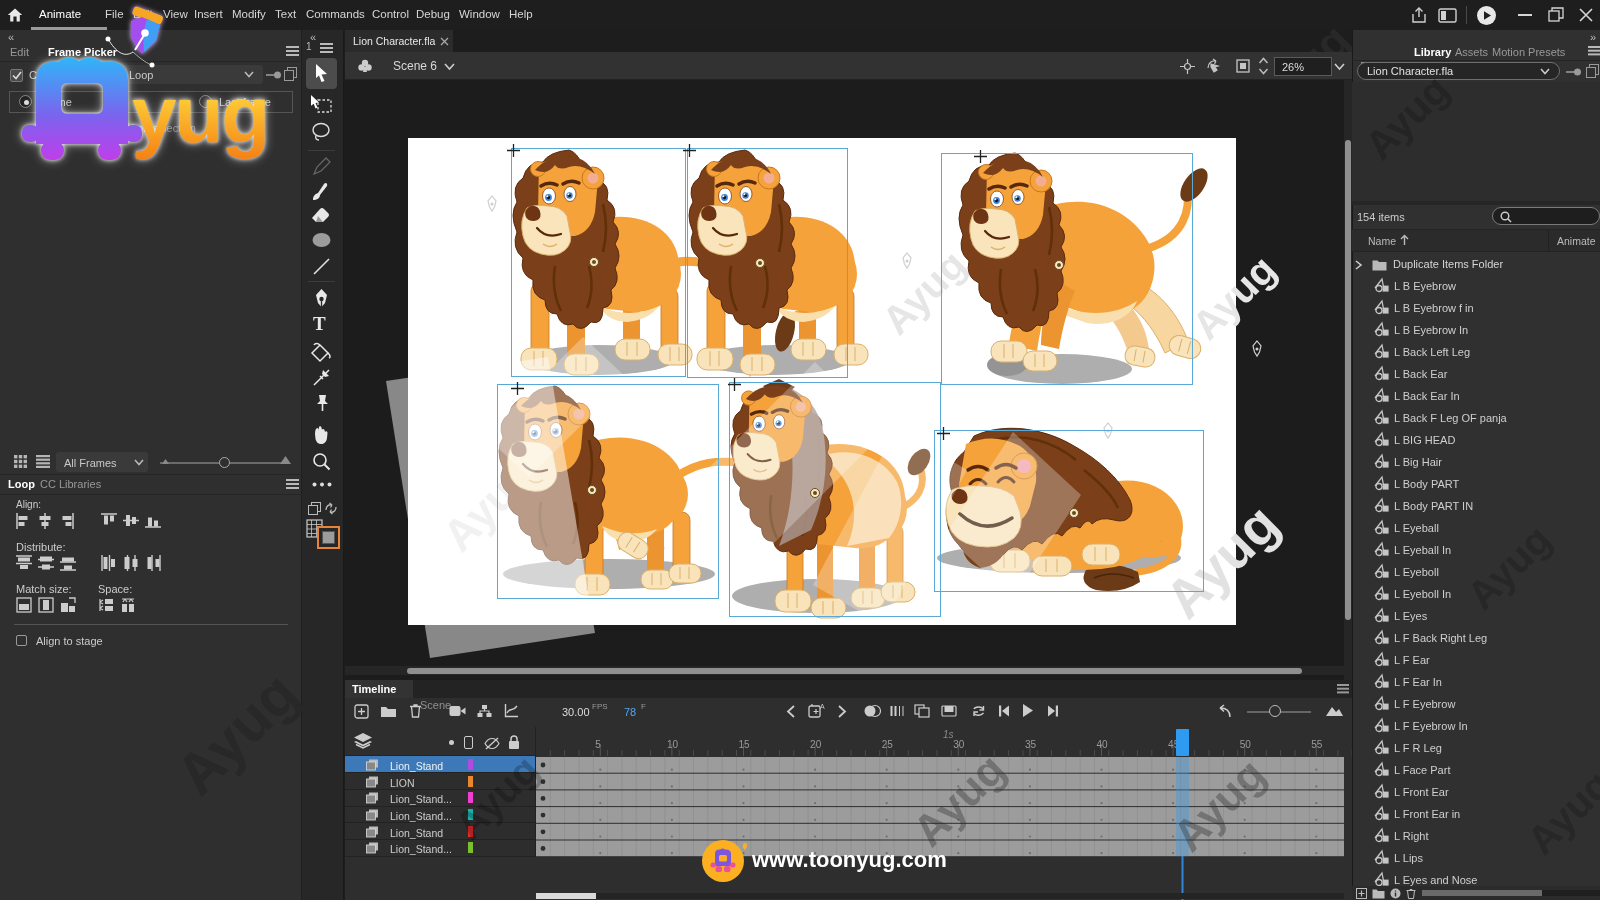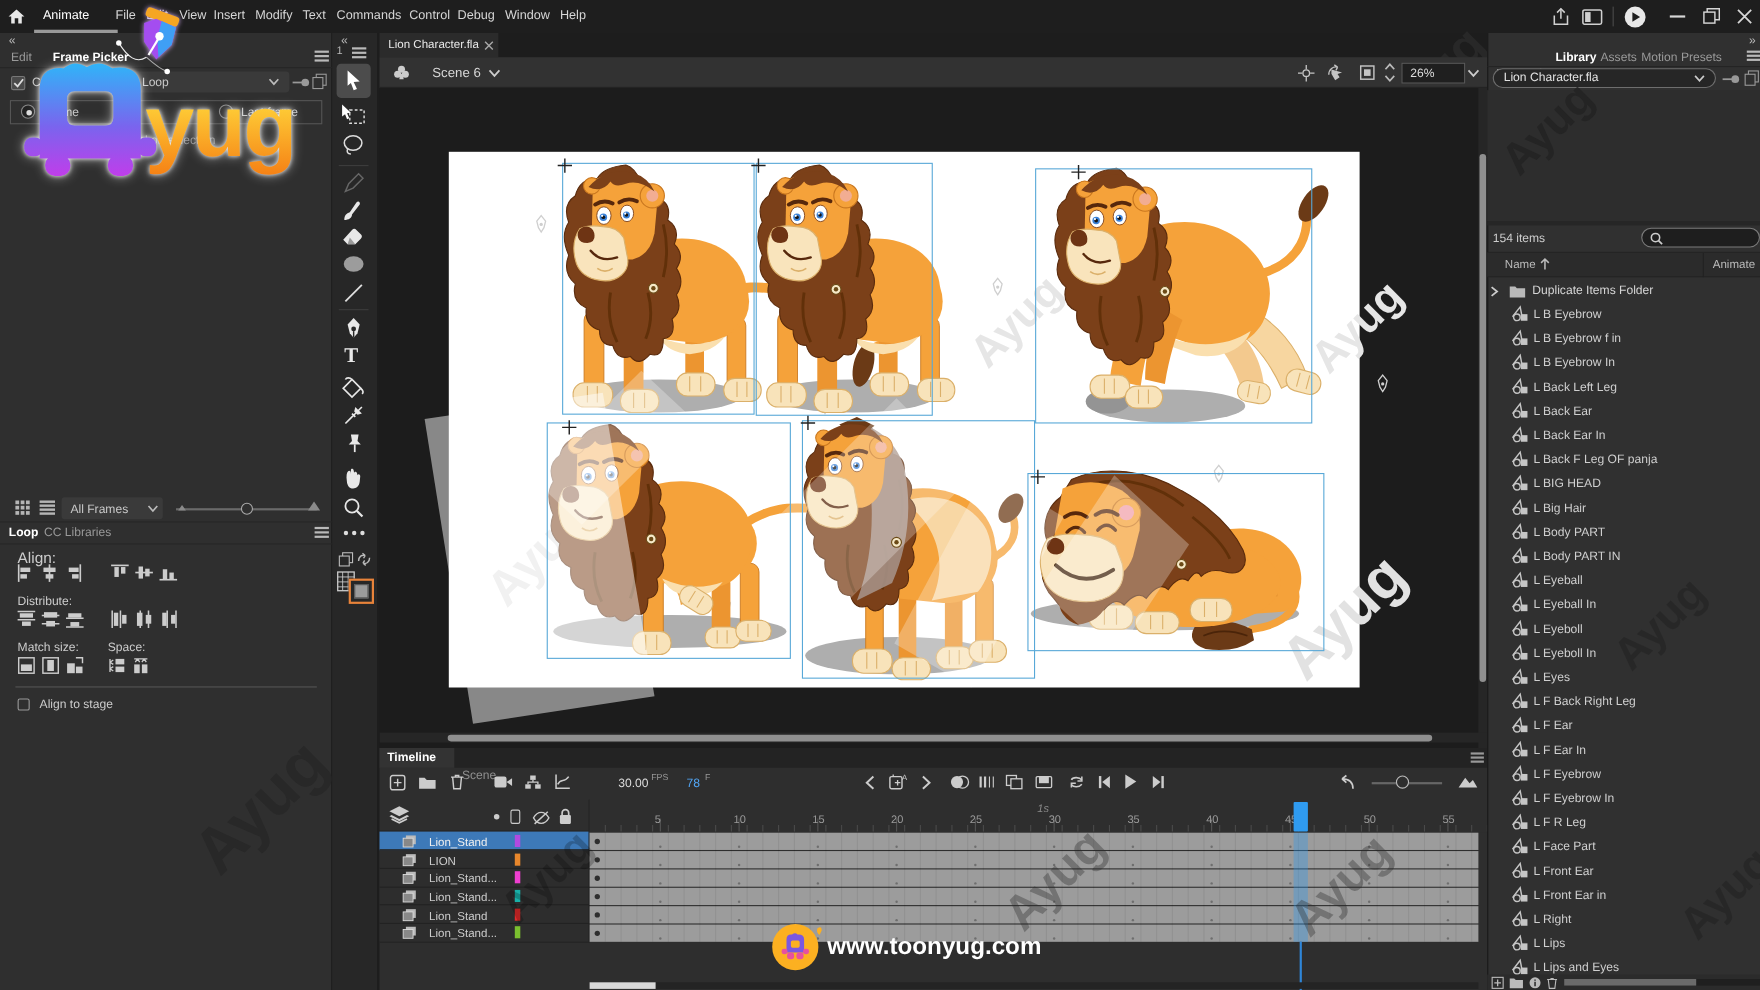--- a/index.html
+++ b/index.html
@@ -172,21 +172,21 @@
 <div class="txt" style="left:8px;top:478px;font-size:11px;color:#fff;font-weight:bold">Loop</div>
 <div class="txt" style="left:40px;top:478px;font-size:11px;color:#999">CC Libraries</div>
 <svg class="abs" style="left:286px;top:479px" width="13" height="11">
       <g fill="#b9b9b9">
         <rect y="0" width="13" height="2"></rect>
         <rect y="4" width="13" height="2"></rect>
         <rect y="8" width="13" height="2"></rect>
       </g>
     </svg>
 <div class="abs" style="left:0;top:494px;width:302px;height:1px;background:#262626"></div>
-<div class="txt" style="left:16px;top:499px;font-size:14px;color:#ccc">Align:</div>
+<div class="txt" style="left:16px;top:499px;font-size:10px;color:#ccc">Align:</div>
 <svg class="abs" style="left:16px;top:513px" width="14" height="16">
       <path d="M1 0 V16" stroke="#ccc" stroke-width="1.5"></path>
       <rect x="2.5" y="3" width="9" height="4" fill="#ccc"></rect>
       <rect x="2.5" y="9" width="6" height="4" fill="#ccc"></rect>
     </svg>
 <svg class="abs" style="left:38px;top:513px" width="14" height="16">
       <path d="M7 0 V16" stroke="#ccc" stroke-width="1.5"></path>
       <rect x="1.5" y="3" width="11" height="4" fill="#ccc"></rect>
       <rect x="3.5" y="9" width="7" height="4" fill="#ccc"></rect>
     </svg>
@@ -1253,21 +1253,21 @@
       <path d="M1 10 L8 1 L9.5 9" stroke="#c5c5c5" stroke-width="1.3" fill="none"></path>
       <circle cx="5" cy="10.5" r="3" stroke="#c5c5c5" stroke-width="1.3" fill="none"></circle>
       <rect x="8.6" y="7.6" width="6" height="6" fill="#c5c5c5"></rect>
     </svg>
     <div class="txt" style="left:1394px;top:852px;font-size:11px;color:#cfcfcf">L Lips</div>
     <svg class="abs" style="left:1374px;top:872px" width="15" height="15" viewBox="0 0 15 15">
       <path d="M1 10 L8 1 L9.5 9" stroke="#c5c5c5" stroke-width="1.3" fill="none"></path>
       <circle cx="5" cy="10.5" r="3" stroke="#c5c5c5" stroke-width="1.3" fill="none"></circle>
       <rect x="8.6" y="7.6" width="6" height="6" fill="#c5c5c5"></rect>
     </svg>
-    <div class="txt" style="left:1394px;top:874px;font-size:11px;color:#cfcfcf">L Lips and Eyes</div>
+    <div class="txt" style="left:1394px;top:874px;font-size:11px;color:#cfcfcf">L Eyes and Nose</div>
     <div class="txt" style="left:1460px;top:545px;font-size:40px;font-weight:bold;color:rgba(38,38,38,0.8);transform:rotate(-45deg)">Ayug</div>
     <div class="txt" style="left:1520px;top:790px;font-size:40px;font-weight:bold;color:rgba(38,38,38,0.8);transform:rotate(-45deg)">Ayug</div>
     <div class="abs" style="left:1352px;top:886px;width:248px;height:14px;background:#2b2b2b"></div>
     <svg class="abs" style="left:1356px;top:888px" width="11" height="11">
       <rect x="0.5" y="0.5" width="10" height="10" fill="none" stroke="#bbb"></rect>
       <path d="M5.5 2.5 V8.5 M2.5 5.5 H8.5" stroke="#bbb" stroke-width="1.2"></path>
     </svg>
     <svg class="abs" style="left:1372px;top:889px" width="13" height="10">
       <path d="M0.5 9.5 V0.5 L4.5 0.5 L6 2 L12.5 2 V9.5 Z" fill="#bbb"></path>
     </svg>

